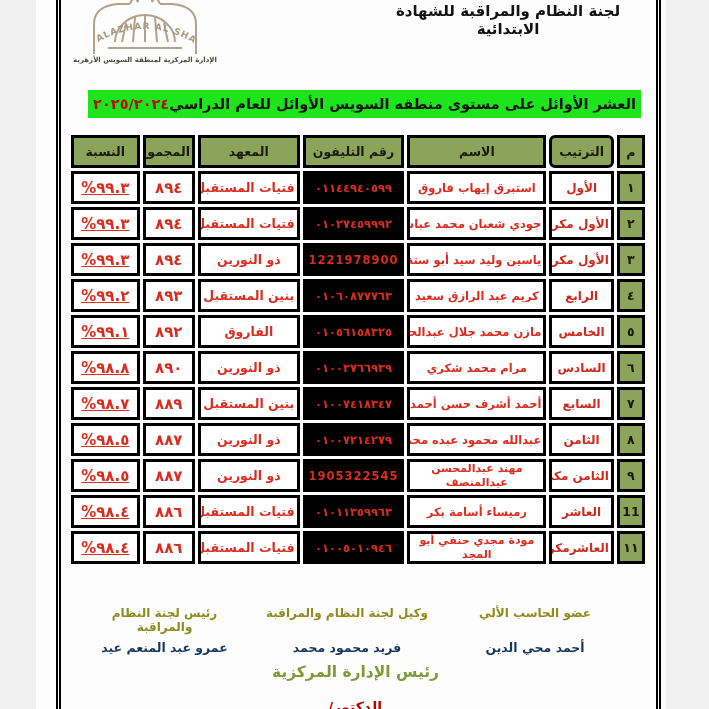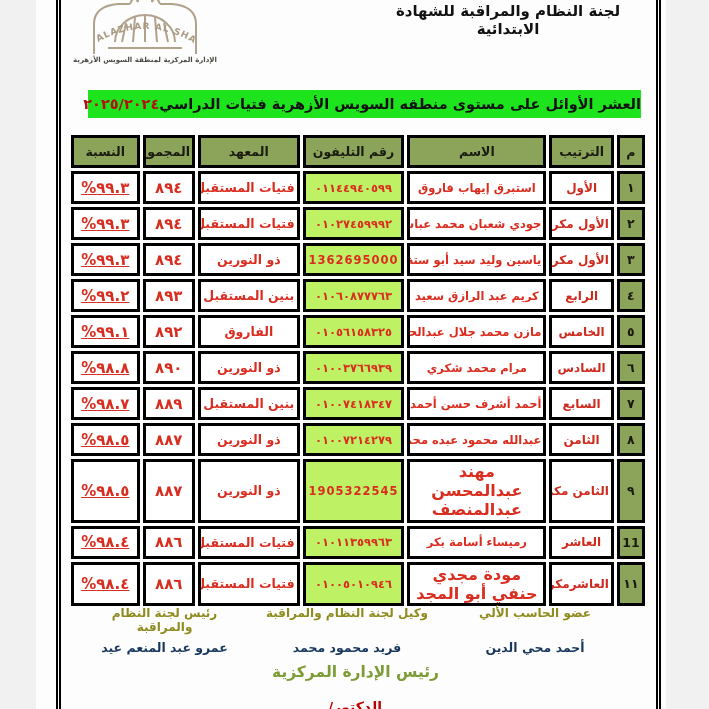--- a/index.html
+++ b/index.html
@@ -21,27 +21,27 @@
   .banner{position:absolute;left:88px;top:90px;width:553px;height:28px;
     background:#1de41d;direction:rtl;text-align:center;line-height:28px;
     font-size:14.5px;font-weight:bold;color:#111;white-space:nowrap;}
   .banner .year{color:#b40f0f;}
   
   .results{position:absolute;left:68px;top:132px;direction:rtl;
     border-collapse:separate;border-spacing:3px;table-layout:fixed;width:580px;}
   .results td,.results th{box-sizing:border-box;border:3px solid #000;height:33px;
     vertical-align:middle;text-align:center;padding:0 2px;overflow:hidden;}
   .results th{background:#8ca45a;color:#1a1a10;font-size:12.5px;font-weight:bold;}
-  .c-index{width:28px;} .c-rank{width:64px;} .c-name{width:138px;margin-top:18px;}
+  .c-index{width:28px;} .c-rank{width:64px;border-radius:6px;} .c-name{width:138px;margin-top:18px;}
   .c-phone{width:101px;} .c-inst{width:101px;} .c-total{width:52px;margin-top:8px;} .c-pct{width:68px;}
   td.cell-index{background:#8ca45a;color:#1a1a10;font-size:12.5px;font-weight:bold;}
   td.cell-rank{background:#fff;color:#cf2a1e;font-size:12px;font-weight:bold;white-space:nowrap;}
   td.cell-name{background:#fff;color:#d92d20;font-size:11.5px;font-weight:bold;white-space:nowrap;}
-  td.cell-name.wrap{white-space:normal;font-size:16px;line-height:1.2;margin-left:47px;}
-  td.cell-phone{background:#bef264;color:#d92d20;font-size:11.5px;font-weight:bold;letter-spacing:1px;}
+  td.cell-name.wrap{white-space:normal;font-size:11px;line-height:1.2;margin-left:47px;}
+  td.cell-phone{background:#000000;color:#d92d20;font-size:11.5px;font-weight:bold;letter-spacing:1px;}
   td.cell-inst{background:#fff;color:#d92d20;font-size:12.5px;font-weight:bold;white-space:nowrap;}
   td.cell-total{background:#fff;color:#d92d20;font-size:15px;font-weight:bold;letter-spacing:5px;}
   td.cell-pct{background:#fff;color:#d92d20;font-size:15px;font-weight:bold;letter-spacing:1.5px;white-space:nowrap;text-decoration:underline;}
   
   .sig-title{position:absolute;direction:rtl;text-align:center;
     font-size:12px;font-weight:bold;color:#8f8c1f;}
   .sig-name{position:absolute;direction:rtl;text-align:center;
     font-size:12.5px;font-weight:bold;color:#17365d;}
   .sig-right-t{left:455px;top:606px;width:160px;}
   .sig-right-n{left:455px;top:640px;width:160px;}
@@ -75,21 +75,21 @@
     <path id="arcTxt" d="M20,46 Q67,20 114,46" fill="none"></path>
     <text font-size="9" font-weight="bold" fill="#a89a82" letter-spacing="1">
       <textPath href="#arcTxt">ALAZHAR AL SHARIF</textPath>
     </text>
   </svg>
   <div class="logo-caption">الإدارة المركزية لمنطقة السويس الأزهرية</div>
 </div>
 
 <div class="committee-title">لجنة النظام والمراقبة للشهادة الابتدائية</div>
 
-<div class="banner"><span>العشر الأوائل على مستوى منطقه السويس الأزهرية فتيات الدراسي</span><span class="year">٢٠٢٥/٢٠٢٤</span></div>
+<div class="banner"><span>العشر الأوائل على مستوى منطقه السويس الأوائل للعام الدراسي</span><span class="year">٢٠٢٥/٢٠٢٤</span></div>
 
 <table class="results" dir="rtl">
   <tbody>
       <tr>
     <th class="c-index">م</th>
     <th class="c-rank">الترتيب</th>
     <th class="c-name">الاسم</th>
     <th class="c-phone">رقم التليفون</th>
     <th class="c-inst">المعهد</th>
     <th class="c-total">المجموع</th>
@@ -110,21 +110,21 @@
     <td class="cell-name">جودي شعبان محمد عباس</td>
     <td class="cell-phone">٠١٠٢٧٤٥٩٩٩٢</td>
     <td class="cell-inst">فتيات المستقبل</td>
     <td class="cell-total">٨٩٤</td>
     <td class="cell-pct">٩٩.٣%</td>
   </tr>
   <tr>
     <td class="cell-index">٣</td>
     <td class="cell-rank">الأول مكرر</td>
     <td class="cell-name">ياسين وليد سيد أبو ستة</td>
-    <td class="cell-phone">1362695000</td>
+    <td class="cell-phone">1221978900</td>
     <td class="cell-inst">ذو النورين</td>
     <td class="cell-total">٨٩٤</td>
     <td class="cell-pct">٩٩.٣%</td>
   </tr>
   <tr>
     <td class="cell-index">٤</td>
     <td class="cell-rank">الرابع</td>
     <td class="cell-name">كريم عبد الرازق سعيد</td>
     <td class="cell-phone">٠١٠٦٠٨٧٧٧٦٣</td>
     <td class="cell-inst">بنين المستقبل</td>

